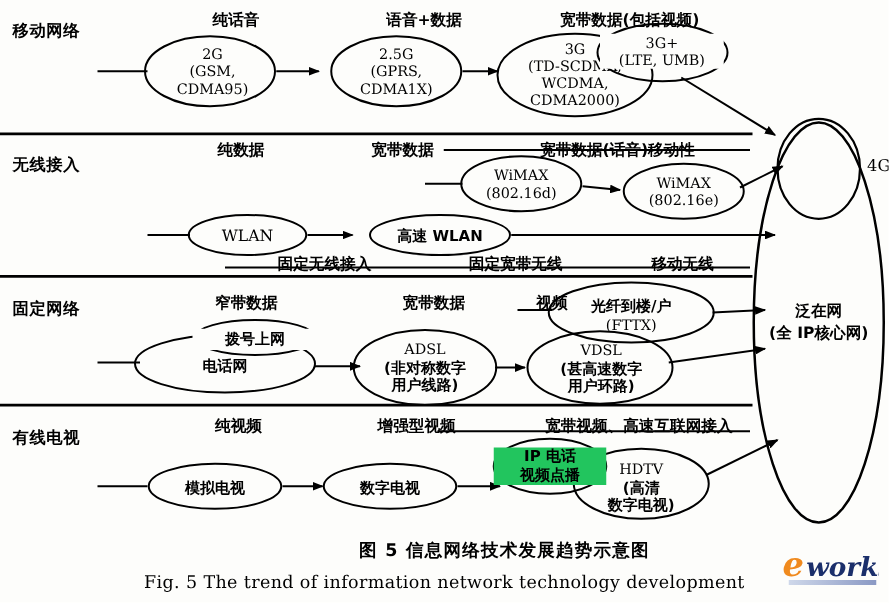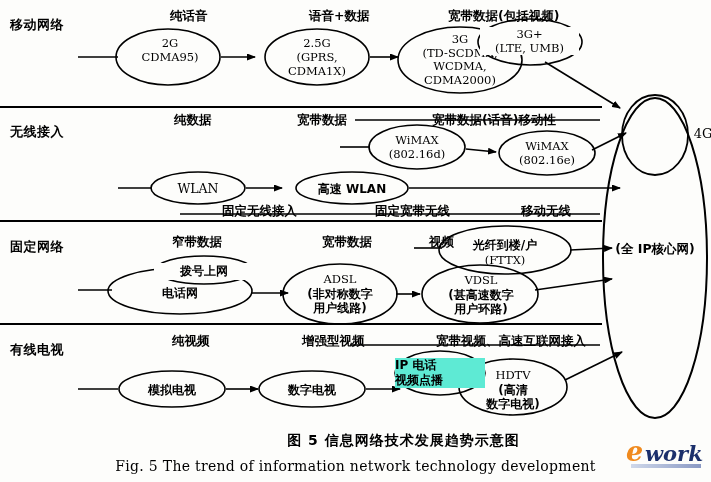--- a/index.html
+++ b/index.html
@@ -201,20 +201,21 @@
   <div class="col-head" style="position:absolute;left:128px;top:234px;">窄带数据</div>
   <div class="col-head" style="position:absolute;left:278px;top:234px;">宽带数据</div>
   <div class="col-head" style="position:absolute;left:385px;top:234px;">视频</div>
 
   <div class="col-head" style="position:absolute;left:128px;top:333px;">纯视频</div>
   <div class="col-head" style="position:absolute;left:258px;top:333px;">增强型视频</div>
   <div class="col-head" style="position:absolute;left:392px;top:333px;">宽带视频、高速互联网接入</div>
 
   <div class="node-text" style="position:absolute;left:118px;top:36px;width:104px;text-align:center;line-height:14px;">
     <div>2G</div>
+    <div>(GSM,</div>
     <div>CDMA95)</div>
   </div>
 
   <div class="node-text" style="position:absolute;left:267px;top:36px;width:100px;text-align:center;line-height:14px;">
     <div>2.5G</div>
     <div>(GPRS,</div>
     <div>CDMA1X)</div>
   </div>
 
   <div class="node-text" style="position:absolute;left:400px;top:33px;width:120px;text-align:center;line-height:13.5px;">
@@ -261,34 +262,35 @@
   <div style="position:absolute;left:426px;top:273px;width:110px;text-align:center;line-height:14.5px;">
     <div class="node-text">VDSL</div>
     <div class="node-text-cn">(甚高速数字</div>
     <div class="node-text-cn">用户环路)</div>
   </div>
 
   <div class="node-text-cn" style="position:absolute;left:122px;top:382px;width:100px;text-align:center;">模拟电视</div>
 
   <div class="node-text-cn" style="position:absolute;left:262px;top:382px;width:100px;text-align:center;">数字电视</div>
 
-  <div style="position:absolute;left:395px;top:358px;width:90px;line-height:15px;background:#5eead4;">
+  <div style="position:absolute;left:395px;top:358px;width:90px;text-align:center;line-height:15px;background:#22c55e;">
     <div class="node-text-cn">IP 电话</div>
     <div class="node-text-cn">视频点播</div>
   </div>
 
   <div style="position:absolute;left:463px;top:368px;width:100px;text-align:center;line-height:14.5px;">
     <div class="node-text">HDTV</div>
     <div class="node-text-cn">(高清</div>
     <div class="node-text-cn">数字电视)</div>
   </div>
 
   <div class="node-text" style="position:absolute;left:625px;top:126px;width:60px;text-align:center;font-size:13px;padding-left:48px;">4G</div>
 
   <div style="position:absolute;left:601px;top:240px;width:108px;text-align:center;line-height:17px;">
+    <div class="big-node-text">泛在网</div>
     <div class="big-node-text">(全 IP核心网)</div>
   </div>
 
   <div class="caption-cn" style="top:432px;padding-left:48px;">图 5   信息网络技术发展趋势示意图</div>
   <div class="caption-en" style="top:458px;">Fig. 5   The trend of information network technology development</div>
 
   <div id="watermark">
     <svg viewBox="0 0 78 40" width="78" height="40">
       <text class="wm-e" x="1" y="27" fill="#f08a1e">e</text>
       <text class="wm-works" x="20" y="27" fill="#1b2f6b">works</text>

